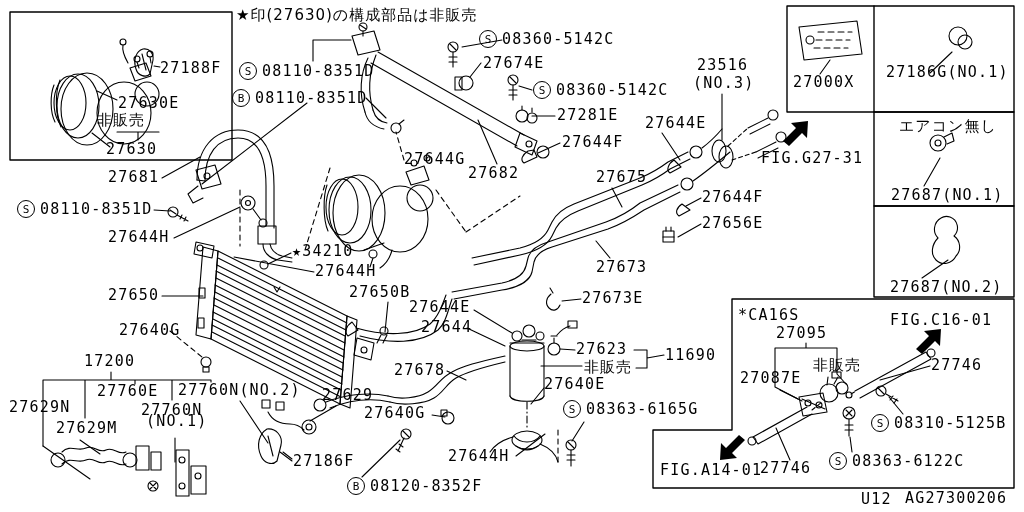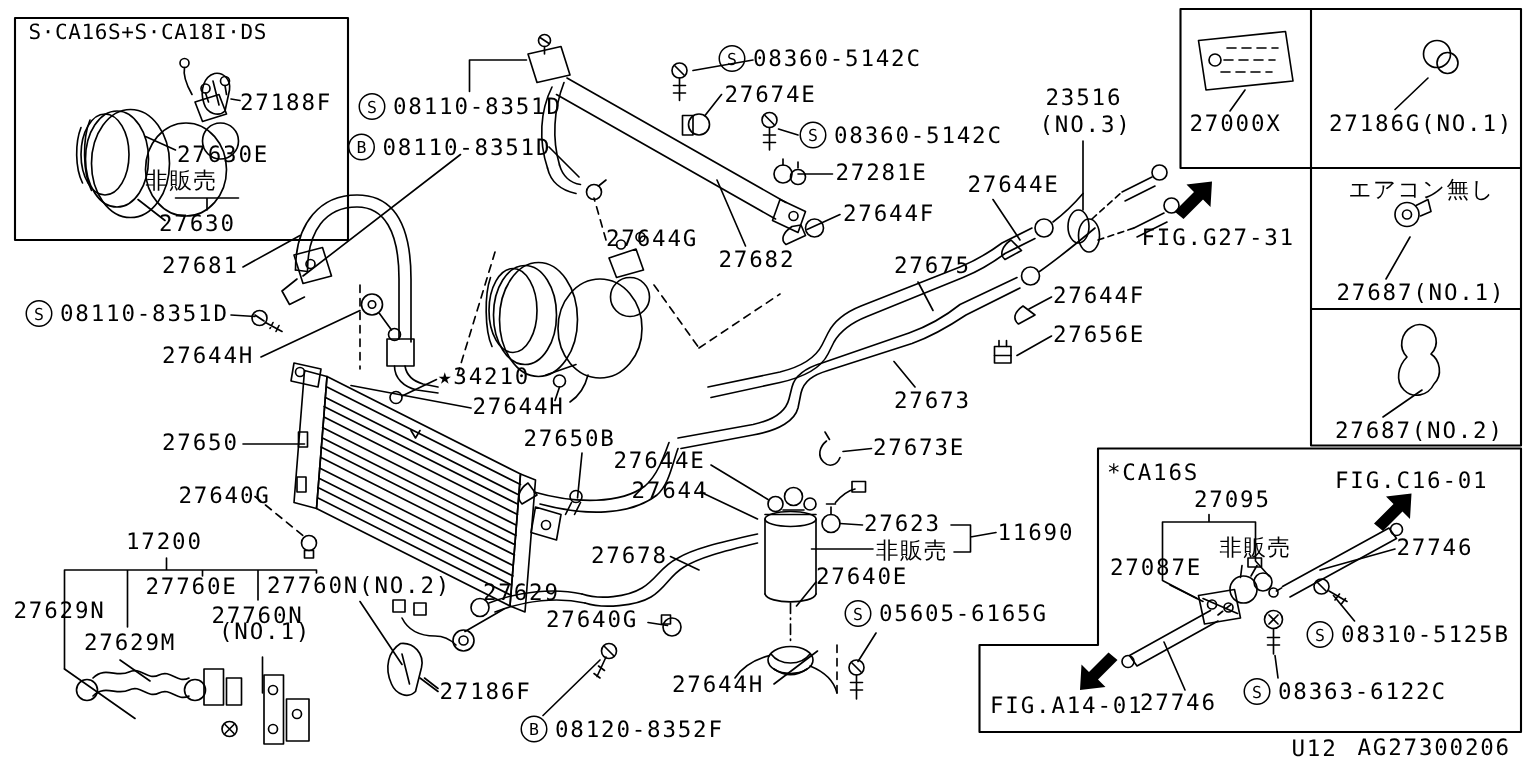--- a/index.html
+++ b/index.html
@@ -244,41 +244,42 @@
     <path d="M432,415 L445,417 M516,456 L545,434 M362,477 L400,440 M292,461 L280,452"></path>
   </g>
 
   <g fill="#000" stroke="none">
     <path d="M783,141 L796,128 L791,123 L808,121 L807,138 L802,133 L789,146 Z"></path>
     <path d="M916,349 L929,336 L924,331 L941,329 L940,346 L935,341 L922,354 Z"></path>
     <path d="M745,440 L732,453 L737,458 L720,460 L721,443 L726,448 L739,435 Z"></path>
   </g>
 </svg>
 
+  <div class="lbl jp" style="left:236px;top:7px">★印(27630)の構成部品は非販売</div>
 
   <div class="lbl fast" style="left:479px;top:30px">
     <span class="circ">S</span><span>08360-5142C</span>
   </div>
   <div class="lbl" style="left:483px;top:55px">27674E</div>
   <div class="lbl fast" style="left:239px;top:62px">
     <span class="circ">S</span><span>08110-8351D</span>
   </div>
   <div class="lbl fast" style="left:232px;top:89px">
     <span class="circ">B</span><span>08110-8351D</span>
   </div>
   <div class="lbl fast" style="left:533px;top:81px">
     <span class="circ">S</span><span>08360-5142C</span>
   </div>
   <div class="lbl" style="left:557px;top:107px">27281E</div>
   <div class="lbl" style="left:697px;top:57px">23516</div>
   <div class="lbl" style="left:693px;top:75px">(NO.3)</div>
   <div class="lbl" style="left:645px;top:115px">27644E</div>
   <div class="lbl" style="left:562px;top:134px">27644F</div>
   <div class="lbl" style="left:404px;top:151px">27644G</div>
-  <div class="lbl" style="left:479px;top:165px">27682</div>
+  <div class="lbl" style="left:468px;top:165px">27682</div>
   <div class="lbl" style="left:596px;top:169px">27675</div>
   <div class="lbl" style="left:761px;top:150px">FIG.G27-31</div>
   <div class="lbl" style="left:702px;top:189px">27644F</div>
   <div class="lbl" style="left:702px;top:215px">27656E</div>
   <div class="lbl" style="left:108px;top:169px">27681</div>
   <div class="lbl fast" style="left:17px;top:200px">
     <span class="circ">S</span><span>08110-8351D</span>
   </div>
   <div class="lbl" style="left:108px;top:229px">27644H</div>
   <div class="lbl" style="left:292px;top:243px">★34210</div>
@@ -296,44 +297,43 @@
   <div class="lbl" style="left:394px;top:362px">27678</div>
   <div class="lbl" style="left:84px;top:353px">17200</div>
   <div class="lbl" style="left:544px;top:376px">27640E</div>
   <div class="lbl" style="left:97px;top:383px">27760E</div>
   <div class="lbl" style="left:178px;top:382px">27760N(NO.2)</div>
   <div class="lbl" style="left:9px;top:399px">27629N</div>
   <div class="lbl" style="left:141px;top:402px">27760N</div>
   <div class="lbl" style="left:146px;top:413px">(NO.1)</div>
   <div class="lbl" style="left:56px;top:420px">27629M</div>
   <div class="lbl fast" style="left:563px;top:400px">
-    <span class="circ">S</span><span>05605-6165G</span>
+    <span class="circ">S</span><span>08363-6165G</span>
   </div>
   <div class="lbl" style="left:322px;top:387px">27629</div>
   <div class="lbl" style="left:364px;top:405px">27640G</div>
   <div class="lbl" style="left:293px;top:453px">27186F</div>
   <div class="lbl" style="left:448px;top:448px">27644H</div>
   <div class="lbl fast" style="left:347px;top:477px">
     <span class="circ">B</span><span>08120-8352F</span>
   </div>
 
-  <div class="lbl sm" style="left:19px;top:14px">S·CA16S+S·CA18I·DS</div>
   <div class="lbl" style="left:160px;top:60px">27188F</div>
   <div class="lbl" style="left:118px;top:95px">27630E</div>
   <div class="lbl jp" style="left:97px;top:112px">非販売</div>
   <div class="lbl" style="left:106px;top:141px">27630</div>
 
   <div class="lbl" style="left:793px;top:74px">27000X</div>
-  <div class="lbl" style="left:886px;top:74px">27186G(NO.1)</div>
+  <div class="lbl" style="left:886px;top:64px">27186G(NO.1)</div>
   <div class="lbl jp" style="left:899px;top:118px">エアコン無し</div>
   <div class="lbl" style="left:891px;top:187px">27687(NO.1)</div>
   <div class="lbl" style="left:890px;top:279px">27687(NO.2)</div>
 
   <div class="lbl" style="left:738px;top:307px">*CA16S</div>
-  <div class="lbl" style="left:796px;top:325px">27095</div>
+  <div class="lbl" style="left:776px;top:325px">27095</div>
   <div class="lbl" style="left:890px;top:312px">FIG.C16-01</div>
   <div class="lbl jp" style="left:813px;top:357px">非販売</div>
   <div class="lbl" style="left:740px;top:370px">27087E</div>
   <div class="lbl" style="left:931px;top:357px">27746</div>
   <div class="lbl fast" style="left:871px;top:414px">
     <span class="circ">S</span><span>08310-5125B</span>
   </div>
   <div class="lbl fast" style="left:829px;top:452px">
     <span class="circ">S</span><span>08363-6122C</span>
   </div>

